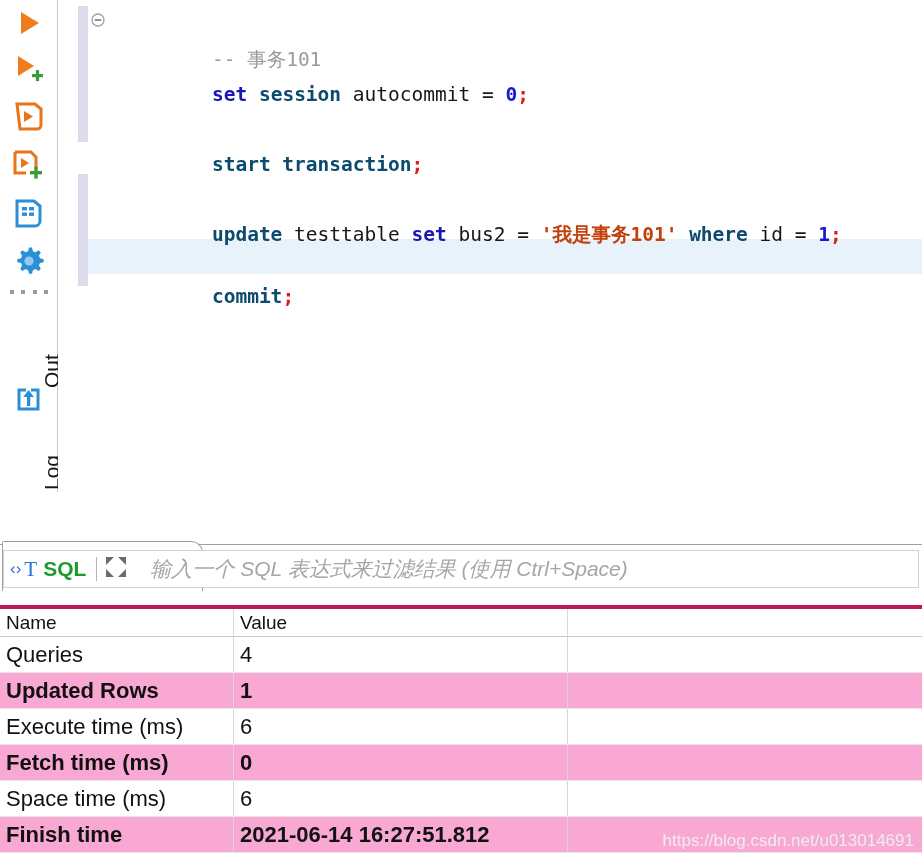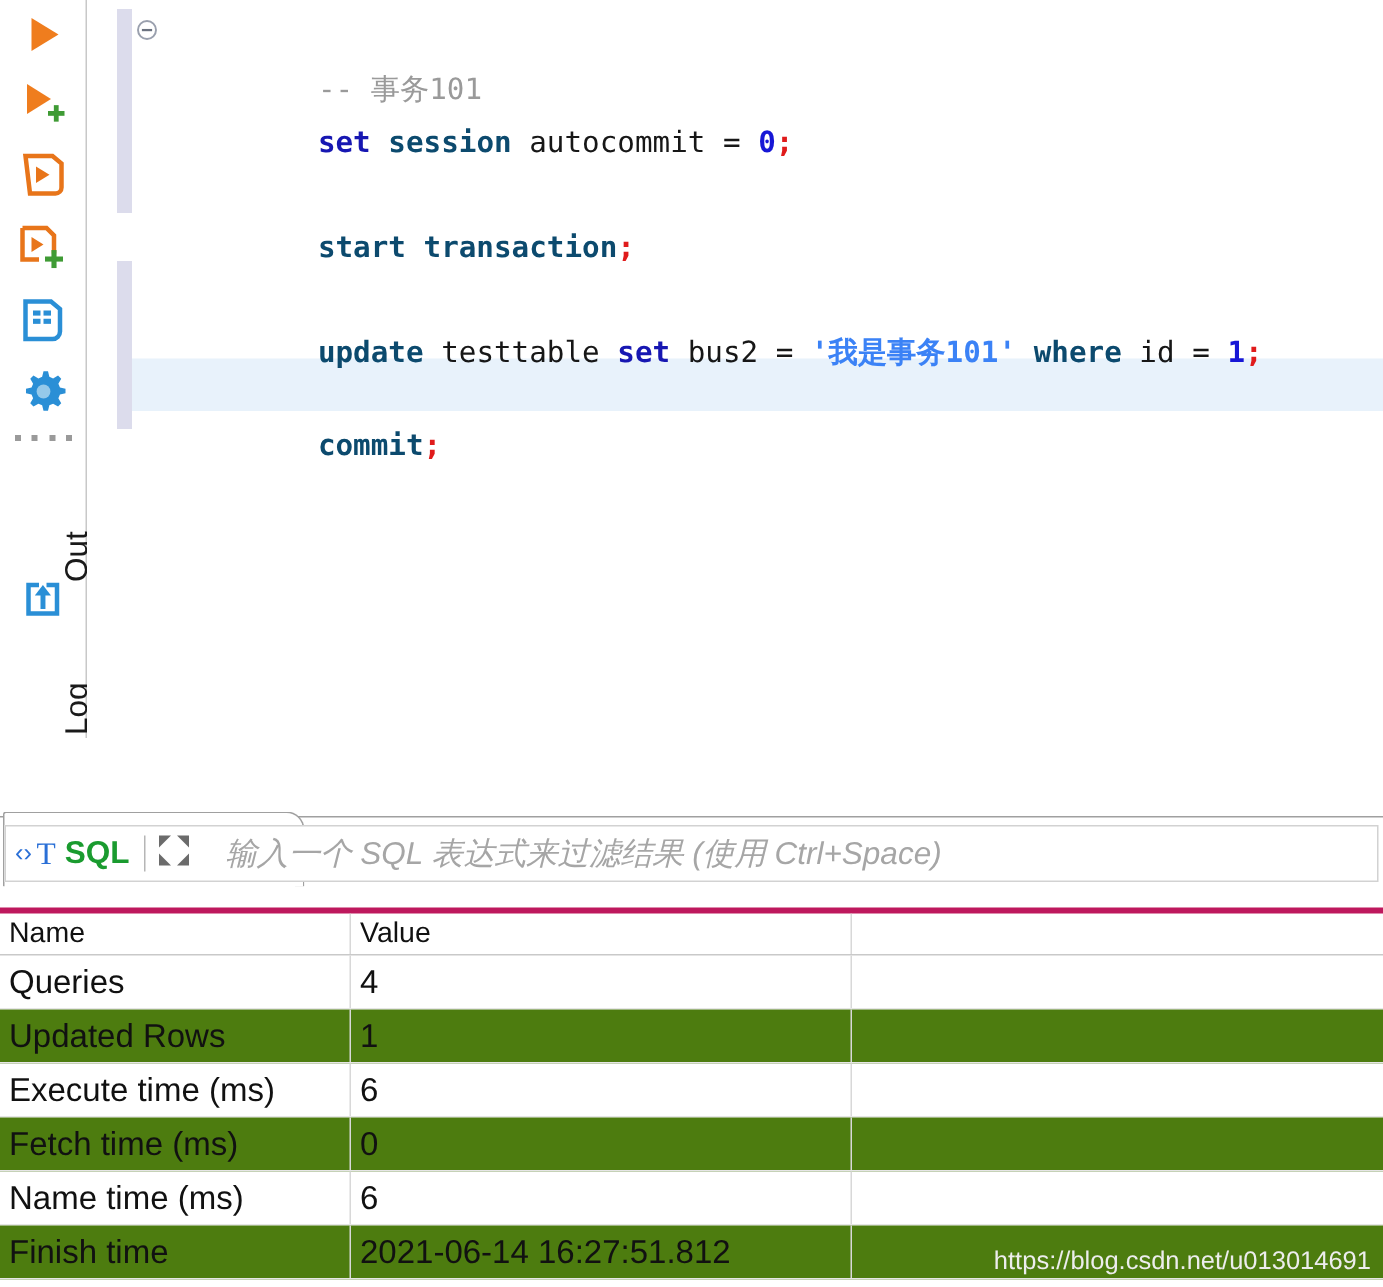--- a/index.html
+++ b/index.html
@@ -118,21 +118,21 @@
     height: 35px;
     background: #e8f2fb;
   }
 
   .tk-comment { color: #9a9a9a; }
   .tk-kw-blue { color: #1717b2; font-weight: bold; }
   .tk-kw-red  { color: #0c4a6e; font-weight: bold; }
   .tk-plain   { color: #171717; }
   .tk-num     { color: #1717d6; font-weight: bold; }
   .tk-semi    { color: #e01b1b; font-weight: bold; }
-  .tk-str     { color: #3b82f6; font-weight: bold; text-align: right; }
+  .tk-str     { color: #c2410c; font-weight: bold; text-align: right; }
 
   .grip-tri {
     position: absolute;
     left: 899px;
     top: 490px;
     width: 16px; height: 10px;
   }
 
   
   #results {
@@ -231,21 +231,21 @@
     position: relative;
     display: flex;
     height: 36px;
     align-items: center;
     border-bottom: 1px solid #e6e6e6;
   }
   .trow.head {
     height: 28px;
     border-bottom: 1px solid #c9c9c9;
   }
-  .trow.alt { background: #4d7c0f; }
+  .trow.alt { background: #f9a8d4; font-weight: bold; }
   .cell {
     height: 100%;
     display: flex;
     align-items: center;
     font-size: 22px;
     color: #111111;
     padding-left: 6px;
     overflow: hidden;
     white-space: nowrap;
   }
@@ -470,21 +470,21 @@
         <div class="cell c-extra"></div>
       </div>
 
       <div class="trow alt">
         <div class="cell c-name">Fetch time (ms)</div>
         <div class="cell c-value">0</div>
         <div class="cell c-extra"></div>
       </div>
 
       <div class="trow">
-        <div class="cell c-name">Name time (ms)</div>
+        <div class="cell c-name">Space time (ms)</div>
         <div class="cell c-value">6</div>
         <div class="cell c-extra"></div>
       </div>
 
       <div class="trow alt">
         <div class="cell c-name">Finish time</div>
         <div class="cell c-value">2021-06-14 16:27:51.812</div>
         <div class="cell c-extra"></div>
       </div>
     </div>

